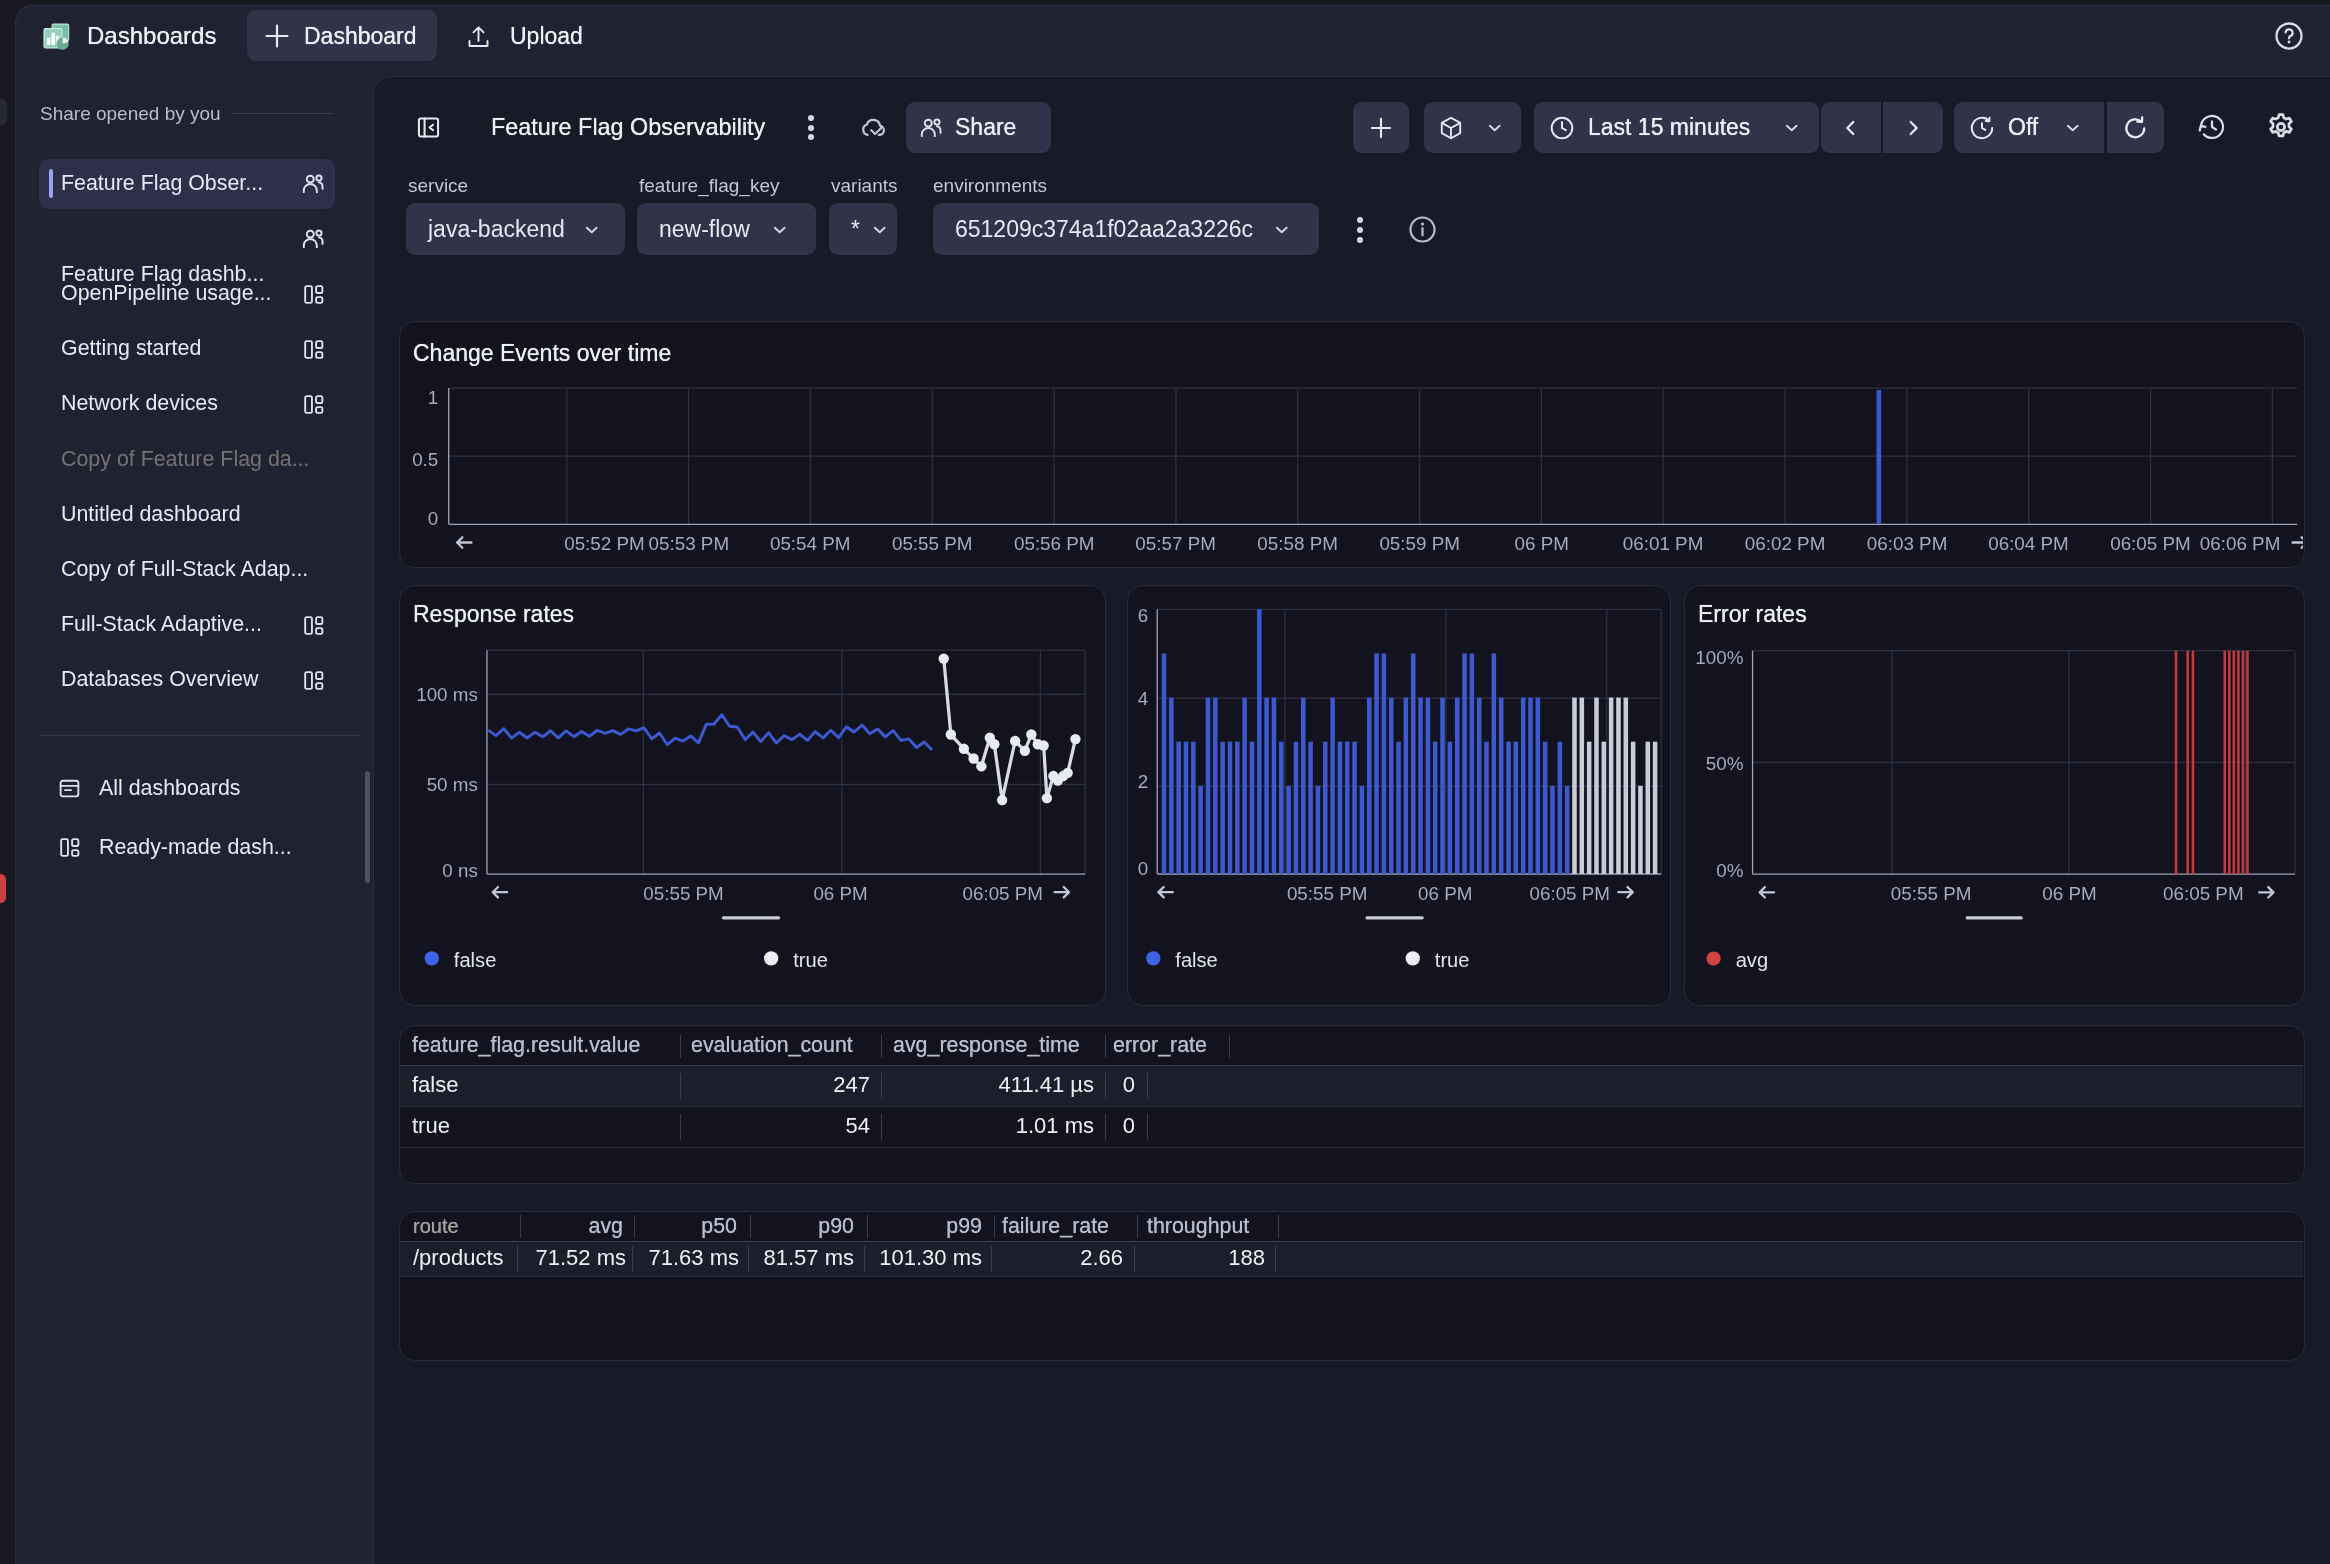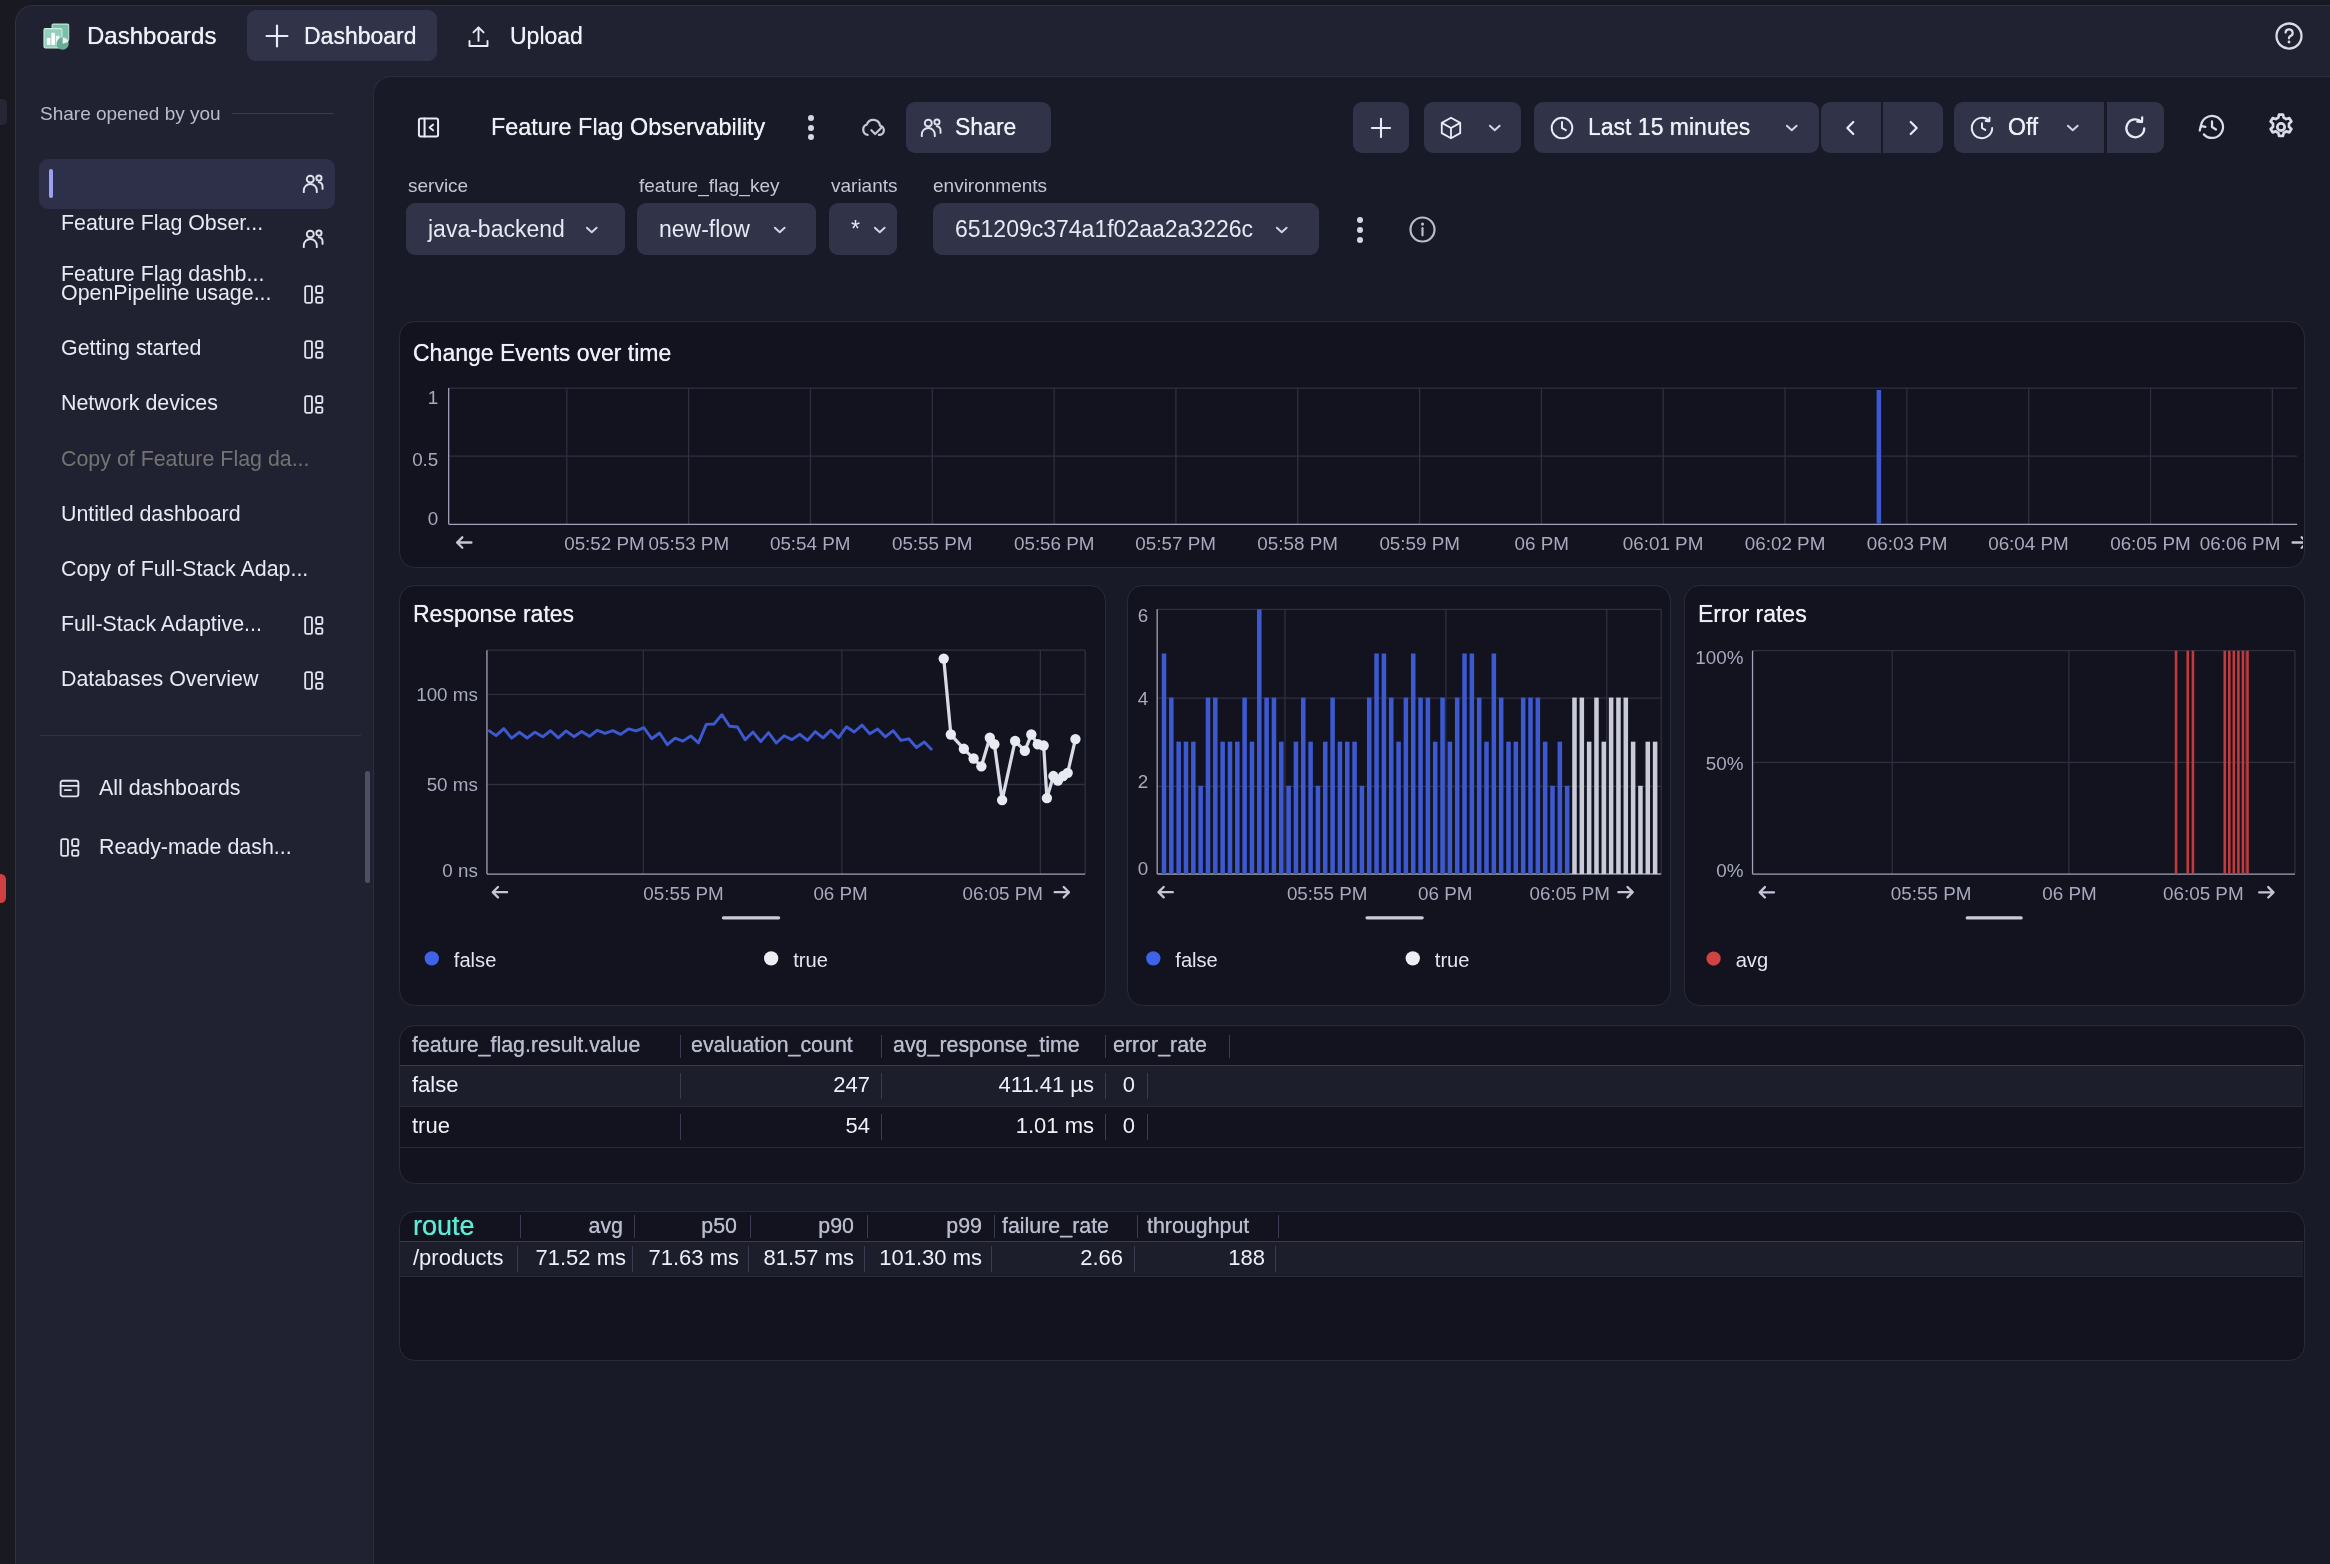--- a/index.html
+++ b/index.html
@@ -38,21 +38,21 @@
 <div class="t" style="left:510px;top:37px;font-size:23px;color:#eef0f8;font-weight:400;text-shadow:0 0 0.7px currentColor;">Upload</div>
 <svg style="left:2274px;top:21px" width="30" height="30" viewBox="0 0 24 24" fill="none" stroke="#dadce8" stroke-width="1.8">
 <circle cx="12" cy="12" r="10"></circle>
 <path d="M9.3 9.2 a2.8 2.8 0 1 1 3.7 2.9 c-.8.3-1 .9-1 1.7" stroke-linecap="round"></path>
 <circle cx="12" cy="16.8" r="1.15" fill="#dadce8" stroke="none"></circle>
   </svg>
 <div class="t" style="left:40px;top:114px;font-size:19px;color:#b9bccd;font-weight:400;">Share opened by you</div>
 <div class="abs" style="left:232px;top:113px;width:102px;height:1.3px;background:#3a3b4a;"></div>
 <div class="abs" style="left:39px;top:159px;width:296px;height:50px;background:#2e3049;border-radius:9px;"></div>
 <div class="abs" style="left:49px;top:169px;width:3.9px;height:29px;background:#9ba1f0;border-radius:1.9px;"></div>
-<div class="t" style="left:61px;top:184px;font-size:21.4px;color:#e7e9f3;font-weight:400;margin-top:40px;">Feature Flag Obser...</div>
+<div class="t" style="left:61px;top:184px;font-size:21.4px;color:#e7e9f3;font-weight:400;">Feature Flag Obser...</div>
 <svg style="left:300px;top:171px" width="26" height="26" viewBox="0 0 24 24" fill="none" stroke="#dfe1ec" stroke-width="1.8" stroke-linecap="round">
 <circle cx="9.5" cy="7.5" r="3.2"></circle>
     <path d="M3.5 19.5 v-1.5 a6 6 0 0 1 12 0 v1.5"></path>
 <circle cx="17.5" cy="6.5" r="2.4"></circle>
     <path d="M20.8 16.5 v-2.2 a4 4 0 0 0-3.4-3.9"></path>
   </svg>
 <div class="t" style="left:61px;top:239px;font-size:21.4px;color:#e7e9f3;font-weight:400;margin-top:36px;">Feature Flag dashb...</div>
 <svg style="left:300px;top:226px" width="26" height="26" viewBox="0 0 24 24" fill="none" stroke="#dfe1ec" stroke-width="1.8" stroke-linecap="round">
 <circle cx="9.5" cy="7.5" r="3.2"></circle>
     <path d="M3.5 19.5 v-1.5 a6 6 0 0 1 12 0 v1.5"></path>
@@ -452,21 +452,21 @@
 <div class="tr" style="left:870px;top:1127px;font-size:22px;color:#eef0f8;font-weight:400;">54</div>
 <div class="tr" style="left:1094px;top:1127px;font-size:22px;color:#eef0f8;font-weight:400;">1.01 ms</div>
 <div class="tr" style="left:1135px;top:1127px;font-size:22px;color:#eef0f8;font-weight:400;">0</div>
 <div class="abs" style="left:680px;top:1114px;width:1.3px;height:26px;background:#3a3c52;"></div>
 <div class="abs" style="left:881px;top:1114px;width:1.3px;height:26px;background:#3a3c52;"></div>
 <div class="abs" style="left:1105px;top:1114px;width:1.3px;height:26px;background:#3a3c52;"></div>
 <div class="abs" style="left:1147px;top:1114px;width:1.3px;height:26px;background:#3a3c52;"></div>
 <div class="abs" style="left:400px;top:1147px;width:1903px;height:1px;background:#2a2b3a;"></div>
 <div class="panel" style="left:399px;top:1211px;width:1906px;height:150px;overflow:hidden;"></div>
 <div class="abs" style="left:400px;top:1242px;width:1903px;height:34px;background:#1d1e2b;"></div>
-<div class="t" style="left:413px;top:1227px;font-size:27px;color:#5eead4;font-weight:400;text-shadow:0 0 0.7px currentColor;">route</div>
+<div class="t" style="left:413px;top:1227px;font-size:20px;color:#a3a3a3;font-weight:400;text-shadow:0 0 0.7px currentColor;">route</div>
 <div class="tr" style="left:623px;top:1227px;font-size:21.4px;color:#b9bccd;font-weight:400;text-shadow:0 0 0.7px currentColor;">avg</div>
 <div class="tr" style="left:737px;top:1227px;font-size:21.4px;color:#b9bccd;font-weight:400;text-shadow:0 0 0.7px currentColor;">p50</div>
 <div class="tr" style="left:854px;top:1227px;font-size:21.4px;color:#b9bccd;font-weight:400;text-shadow:0 0 0.7px currentColor;">p90</div>
 <div class="tr" style="left:982px;top:1227px;font-size:21.4px;color:#b9bccd;font-weight:400;text-shadow:0 0 0.7px currentColor;">p99</div>
 <div class="t" style="left:1002px;top:1227px;font-size:21.4px;color:#b9bccd;font-weight:400;text-shadow:0 0 0.7px currentColor;">failure_rate</div>
 <div class="t" style="left:1147px;top:1227px;font-size:21.4px;color:#b9bccd;font-weight:400;text-shadow:0 0 0.7px currentColor;">throughput</div>
 <div class="abs" style="left:520px;top:1215px;width:1.3px;height:23.4px;background:#3a3c52;"></div>
 <div class="abs" style="left:634px;top:1215px;width:1.3px;height:23.4px;background:#3a3c52;"></div>
 <div class="abs" style="left:750px;top:1215px;width:1.3px;height:23.4px;background:#3a3c52;"></div>
 <div class="abs" style="left:867px;top:1215px;width:1.3px;height:23.4px;background:#3a3c52;"></div>

